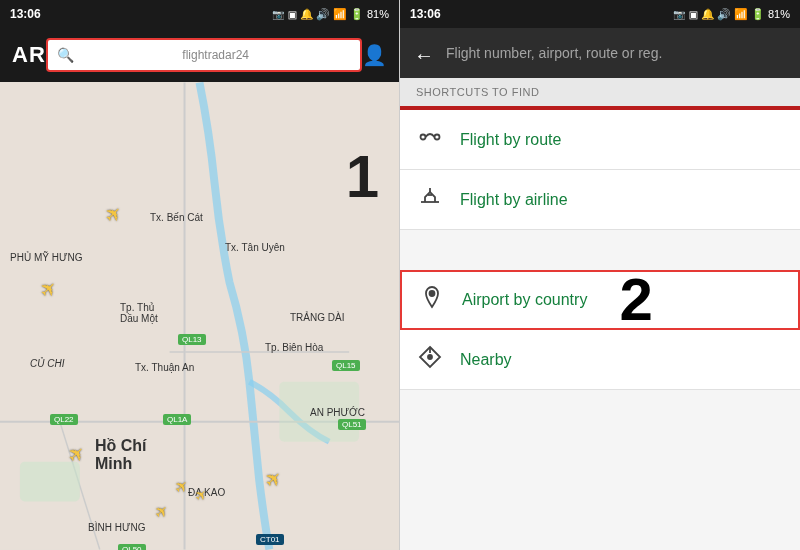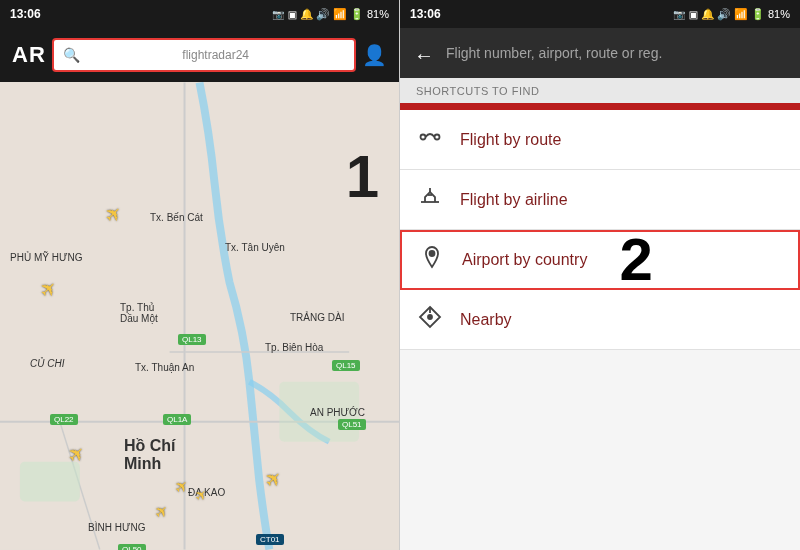--- a/index.html
+++ b/index.html
@@ -49,21 +49,21 @@
 
     
     .app-bar-left {
       position: absolute;
       top: 28px; left: 0; right: 0;
       height: 54px;
       background: #1a1a1a;
       display: flex;
       align-items: center;
       padding: 0 12px;
-      gap: 6px;
+      gap: 0;
       z-index: 10;
     }
     .app-logo {
       color: #fff;
       font-size: 22px;
       font-weight: bold;
       letter-spacing: 1px;
     }
     .search-bar {
       flex: 1;
@@ -118,21 +118,20 @@
     .map-label {
       position: absolute;
       font-size: 10px;
       color: #333;
       font-weight: 500;
       white-space: nowrap;
     }
     .map-label-bold {
       font-weight: bold;
       font-size: 11px;
-      margin-left: 29px;
     }
     .road-label {
       position: absolute;
       background: #4caf50;
       color: #fff;
       font-size: 8px;
       padding: 1px 4px;
       border-radius: 2px;
     }
     .road-label-blue {
@@ -191,21 +190,21 @@
     }
 
     
     .shortcuts-label {
       height: 32px;
       background: #e8e8e8;
       display: flex;
       align-items: center;
       padding: 0 16px;
       flex-shrink: 0;
-      border-bottom: 7px solid #b91c1c;
+      border-bottom: 4px solid #b91c1c;
     }
     .shortcuts-text {
       font-size: 11px;
       color: #777;
       letter-spacing: 0.5px;
       text-transform: uppercase;
     }
 
     
     .menu-item {
@@ -224,21 +223,21 @@
       background: #fff;
     }
     .menu-icon {
       font-size: 22px;
       color: #444;
       width: 28px;
       text-align: center;
     }
     .menu-text {
       font-size: 16px;
-      color: #7f1d1d;
+      color: #15803d;
     }
 
     
     .annotation-2 {
       font-size: 60px;
       font-weight: bold;
       color: #000;
       margin-left: 16px;
       line-height: 1;
     }
@@ -370,21 +369,21 @@
       <svg width="24" height="24" viewBox="0 0 24 24" fill="none" stroke="#444" stroke-width="1.8">
         <path d="M3 17 L21 17"></path>
         <path d="M7 17 L7 12 L12 7 L17 12 L17 17"></path>
         <path d="M12 7 L12 3"></path>
         <path d="M10 10 L14 10"></path>
       </svg>
     </span>
     <span class="menu-text">Flight by airline</span>
   </div>
 
-  <div class="menu-item highlighted" style="display:flex;">
+  <div class="menu-item highlighted" style="display:flex;margin-top:40px;">
     <span class="menu-icon">
       <svg width="24" height="24" viewBox="0 0 24 24" fill="none" stroke="#444" stroke-width="1.8">
         <path d="M12 2 C8.5 2 6 5 6 8.5 C6 13 12 22 12 22 C12 22 18 13 18 8.5 C18 5 15.5 2 12 2 Z"></path>
         <circle cx="12" cy="8.5" r="2.5" fill="#444"></circle>
       </svg>
     </span>
     <span class="menu-text">Airport by country</span>
     <span class="annotation-2">2</span>
   </div>
 

